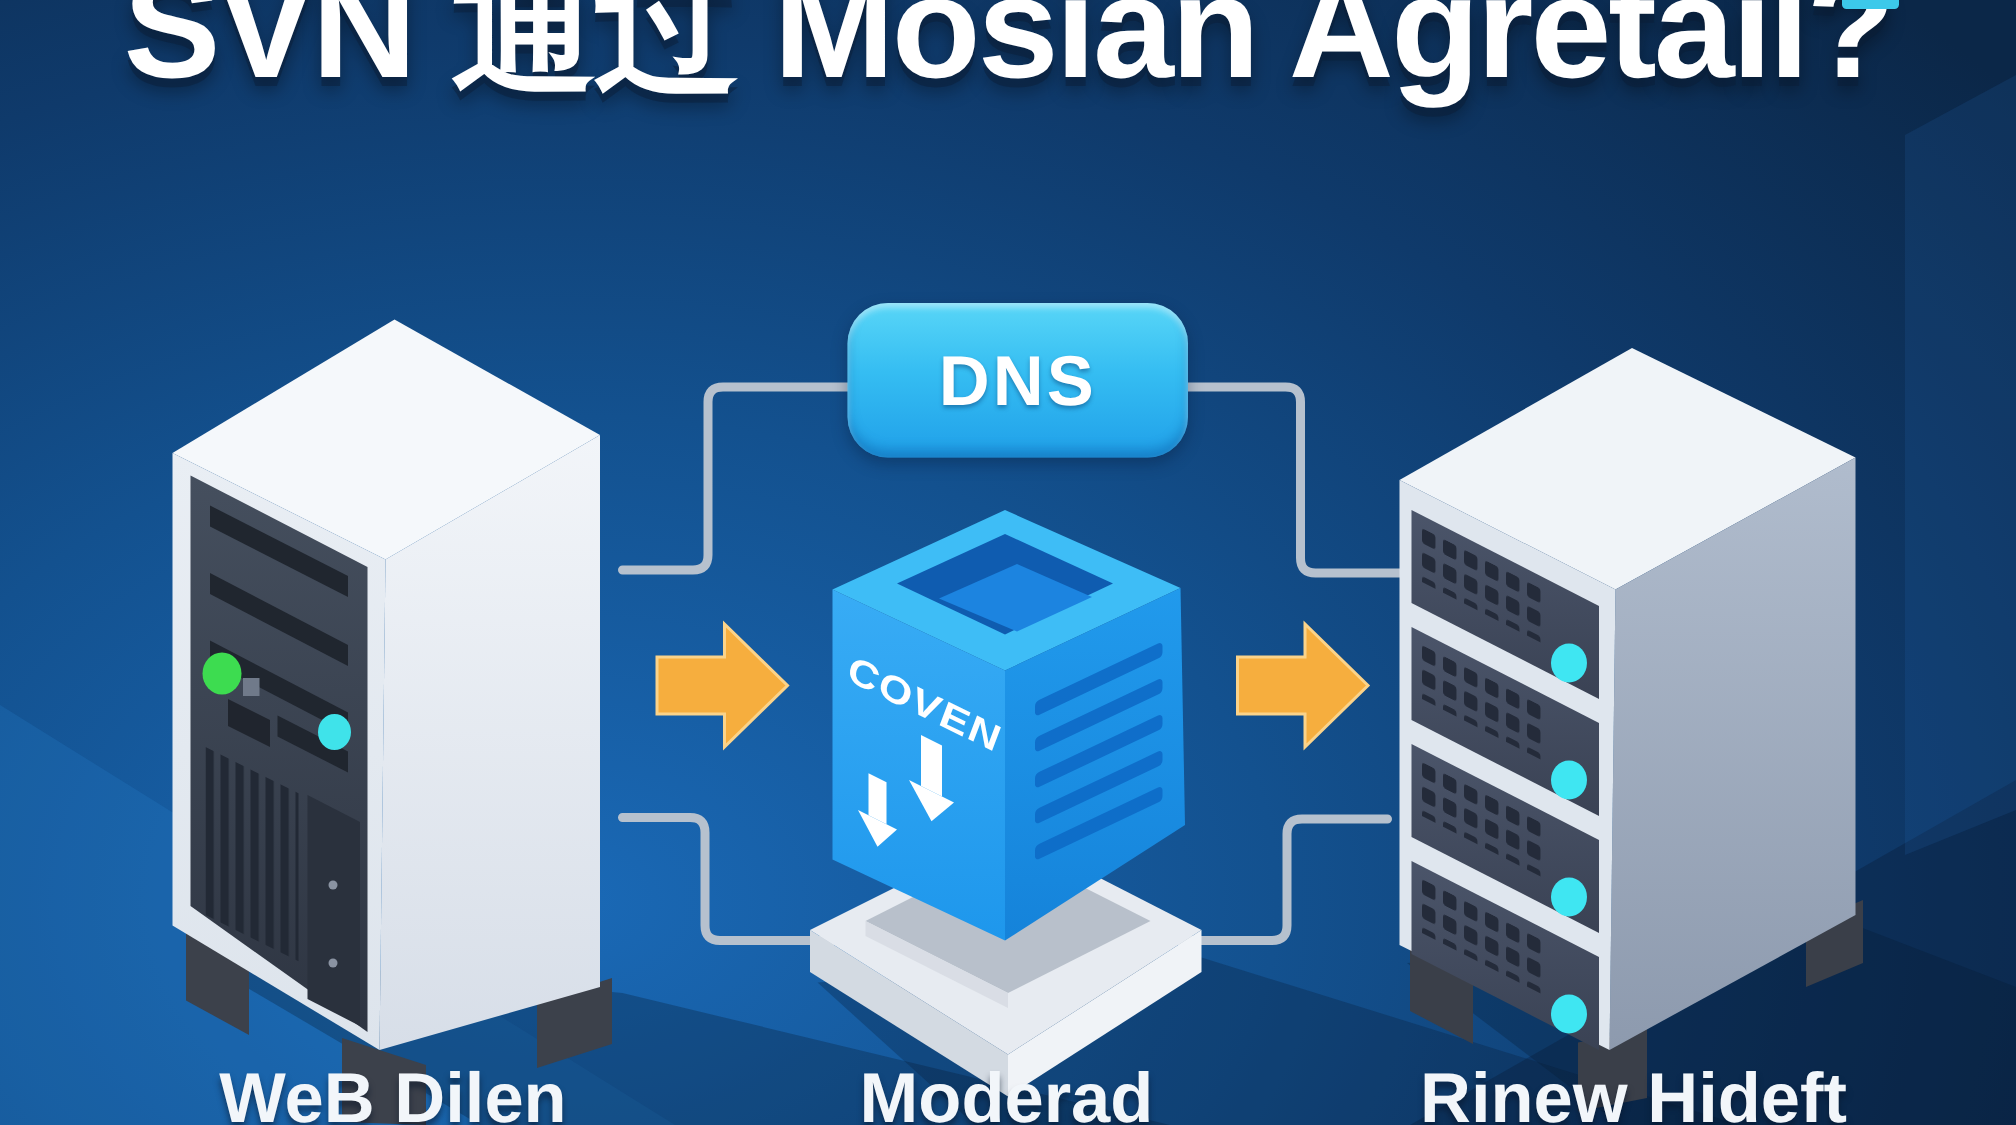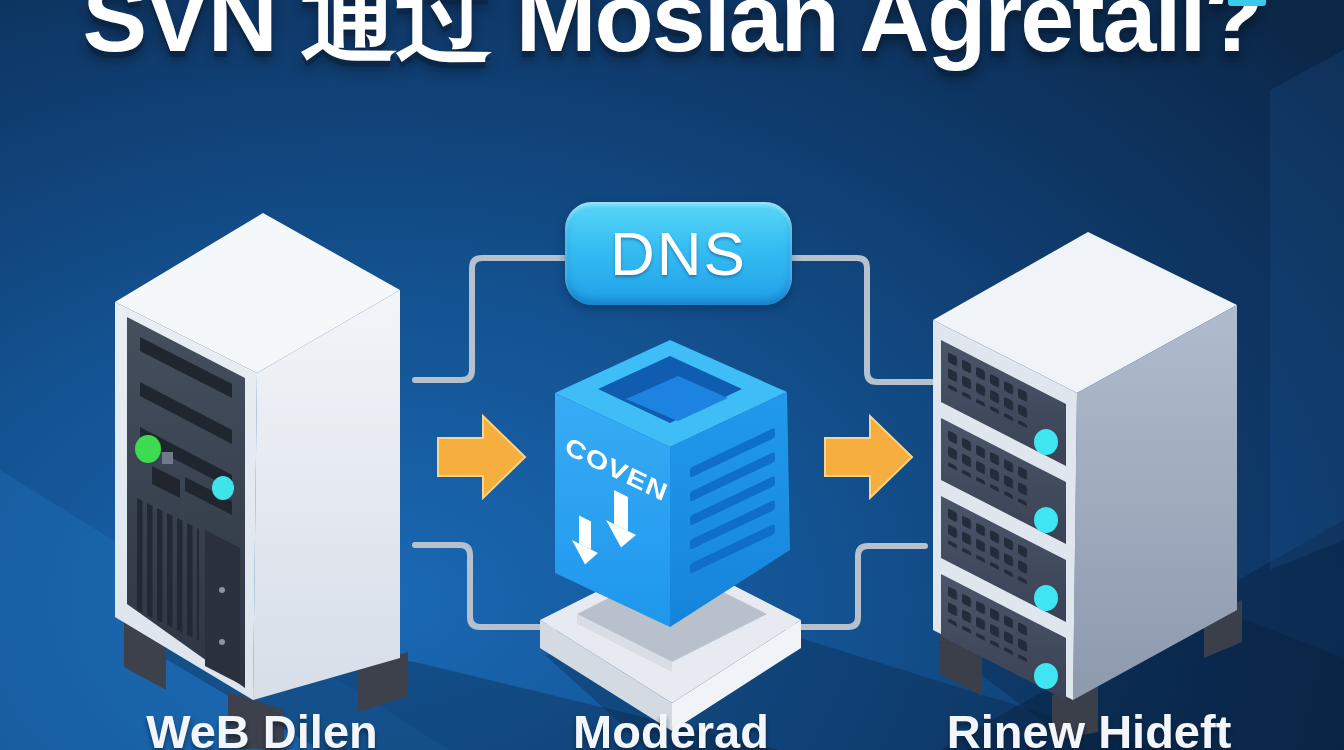--- a/index.html
+++ b/index.html
@@ -28,21 +28,21 @@
   #label-center{left:501px;}
   #label-right{left:919px;}
   .dns-badge{
     left:565px;top:202px;width:227px;height:103px;
     border-radius:27px;
     background:linear-gradient(180deg,#58d6f7 0%,#35bdf2 45%,#20a0e9 100%);
     box-shadow:inset 0 3px 4px rgba(255,255,255,.45), inset 0 -5px 8px rgba(8,80,150,.40), 0 4px 10px rgba(5,25,55,.35);
     display:flex;align-items:center;justify-content:center;
   }
   .dns-text{
-    font-size:62px;font-weight:400;letter-spacing:2px;color:#ffffff;
+    font-size:47px;font-weight:700;letter-spacing:2px;color:#ffffff;
     text-shadow:0 2px 3px rgba(10,60,110,.45);
   }
   .cube-logo{
     left:566px;top:430px;width:104px;
     transform:skewY(26deg) skewX(-7deg);transform-origin:left top;
     font-size:27px;font-weight:900;font-style:italic;letter-spacing:1px;
     color:#ffffff;text-align:center;
   }
   .corner-sliver{
     left:1228px;top:0;width:38px;height:6px;background:#3cc9ea;border-radius:0 0 3px 3px;

